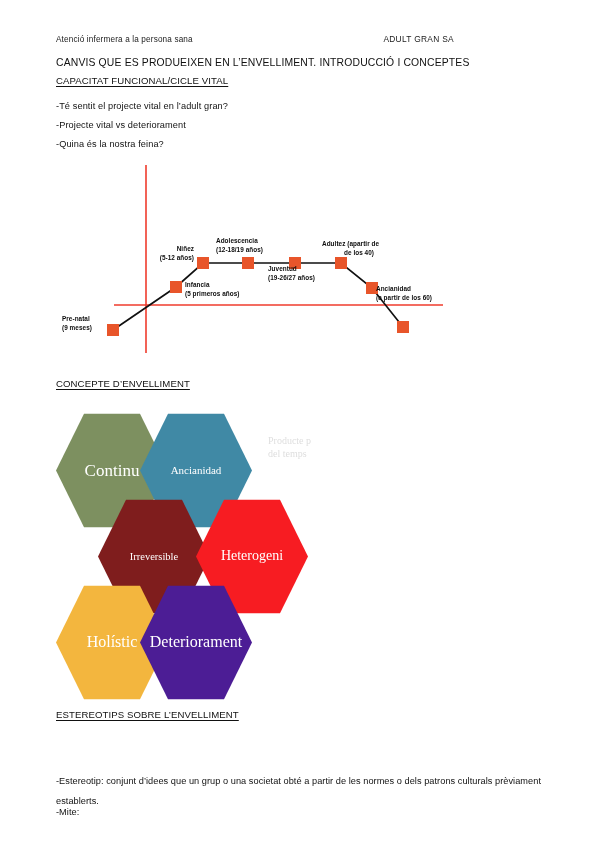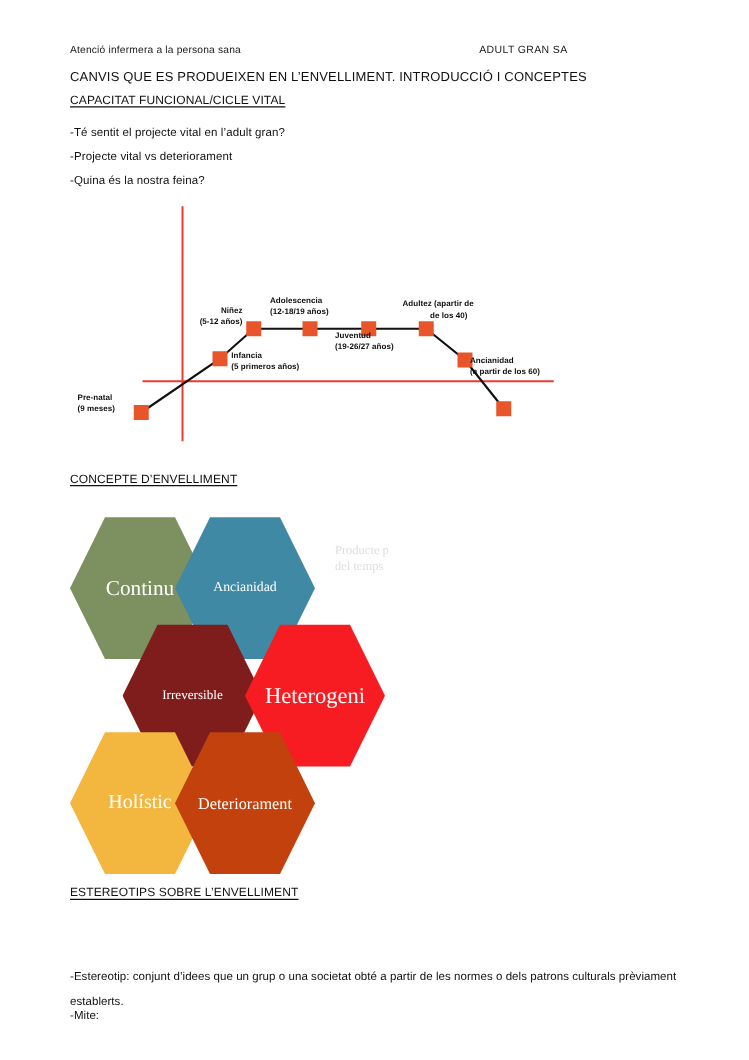--- a/index.html
+++ b/index.html
@@ -249,29 +249,29 @@
     </div>
 
     <div class="hex" style="left:84px;  top:0px;   width:112px; height:117px; background:#4089a5; font-size:11px;">
       <span>Ancianidad</span>
     </div>
 
     <div class="hex" style="left:42px;  top:86px;  width:112px; height:117px; background:#7f1d1d; font-size:10.5px;">
       <span>Irreversible</span>
     </div>
 
-    <div class="hex" style="left:140px; top:86px;  width:112px; height:117px; background:#f71c22; font-size:18px;">
+    <div class="hex" style="left:140px; top:86px;  width:112px; height:117px; background:#f71c22; font-size:14px;">
       <span>Heterogeni</span>
     </div>
 
     <div class="hex" style="left:0px;   top:172px; width:112px; height:117px; background:#f3b63e; font-size:16px;">
       <span>Holístic</span>
     </div>
 
-    <div class="hex" style="left:84px;  top:172px; width:112px; height:117px; background:#c2410c; font-size:13px;">
+    <div class="hex" style="left:84px;  top:172px; width:112px; height:117px; background:#4c1d95; font-size:16px;">
       <span>Deteriorament</span>
     </div>
 
     <div class="ghost">Producte p
 del temps</div>
   </div>
 
   <div class="h-ester">ESTEREOTIPS SOBRE L’ENVELLIMENT</div>
   <div class="p-ester">-Estereotip: conjunt d’idees que un grup o una societat obté a partir de les normes o dels patrons culturals prèviament establerts.</div>
   <div class="p-mite">-Mite:</div>

